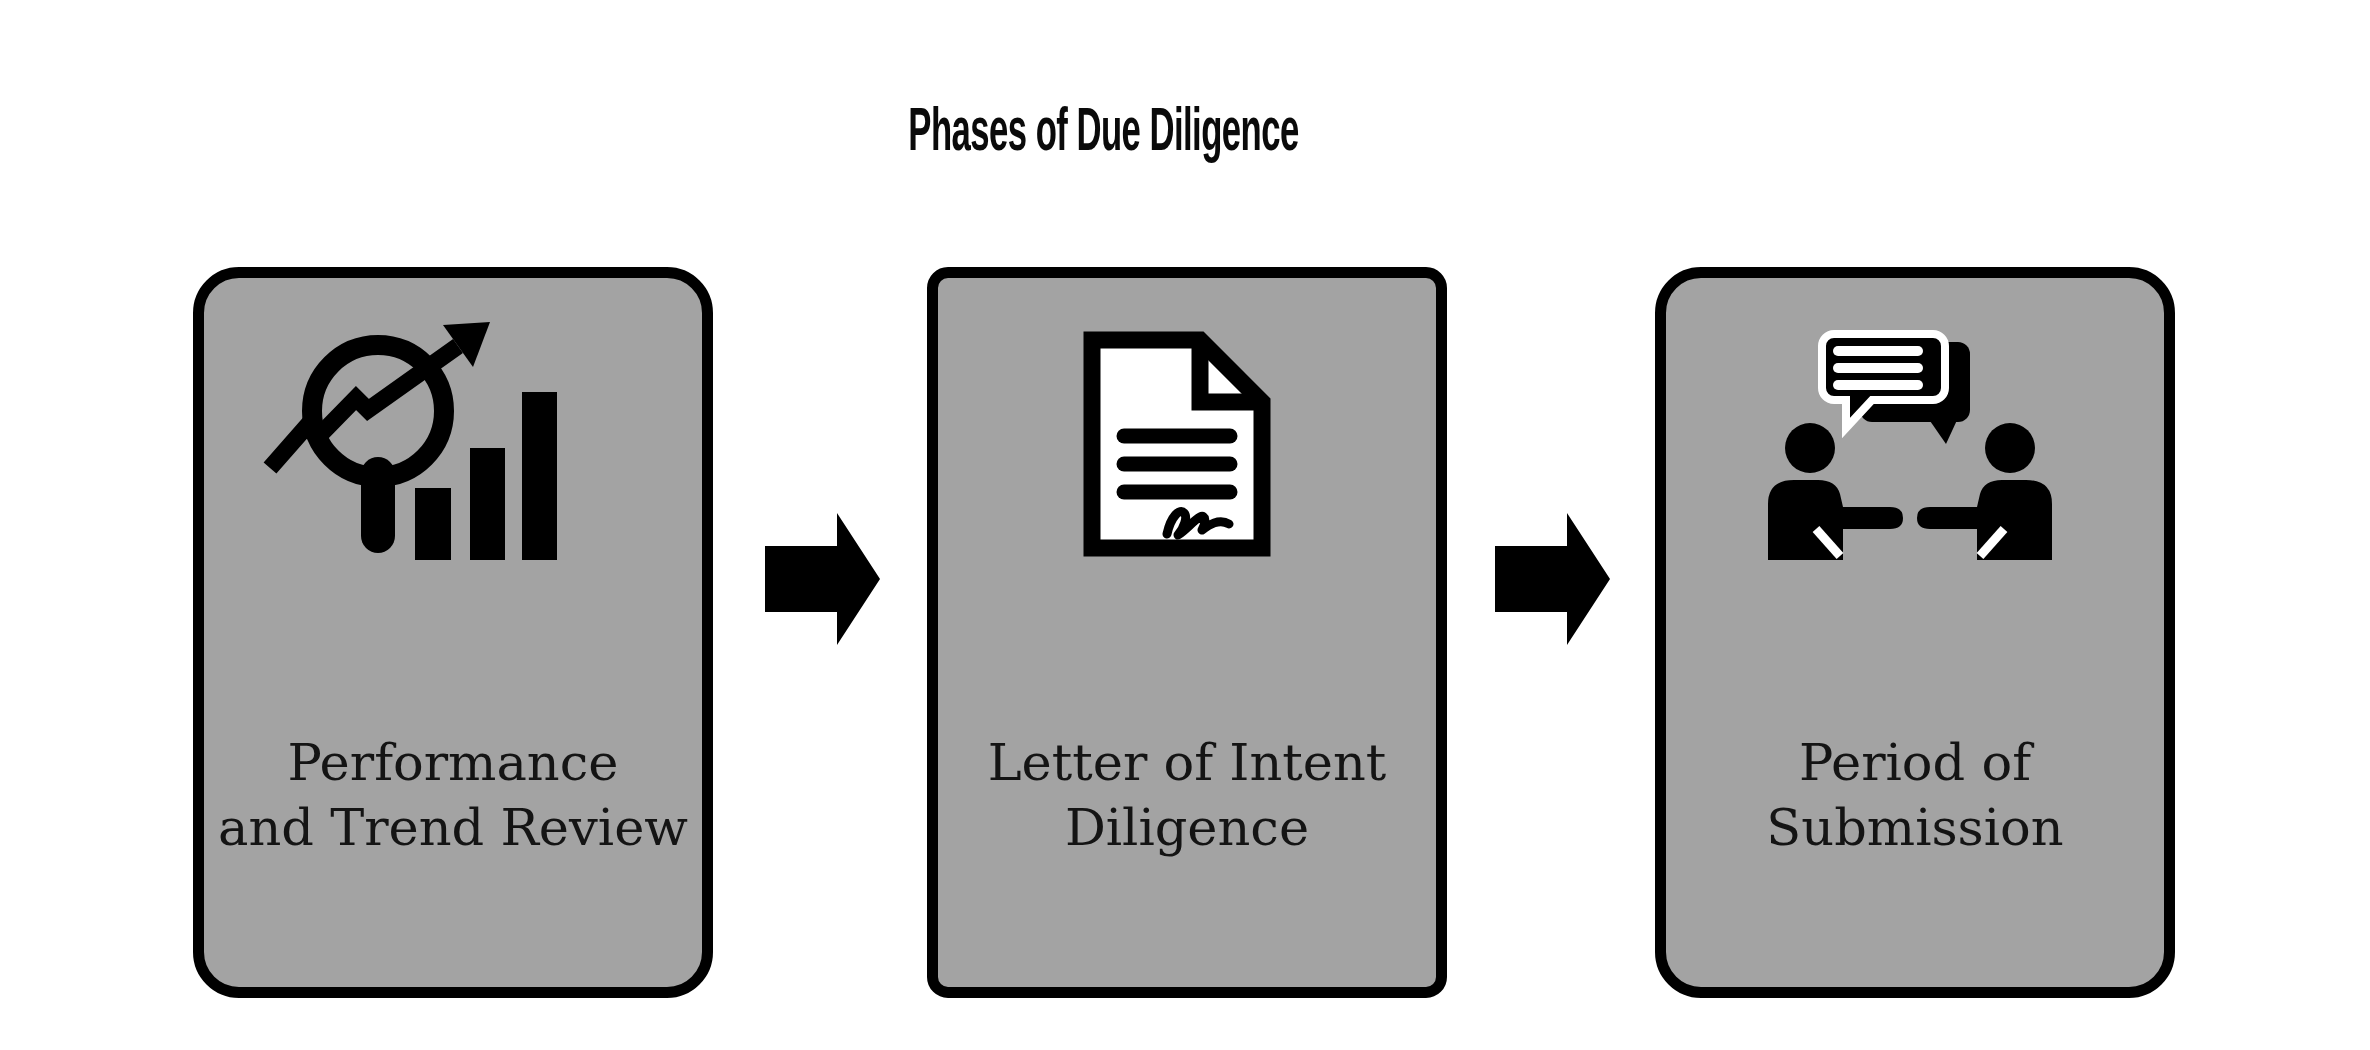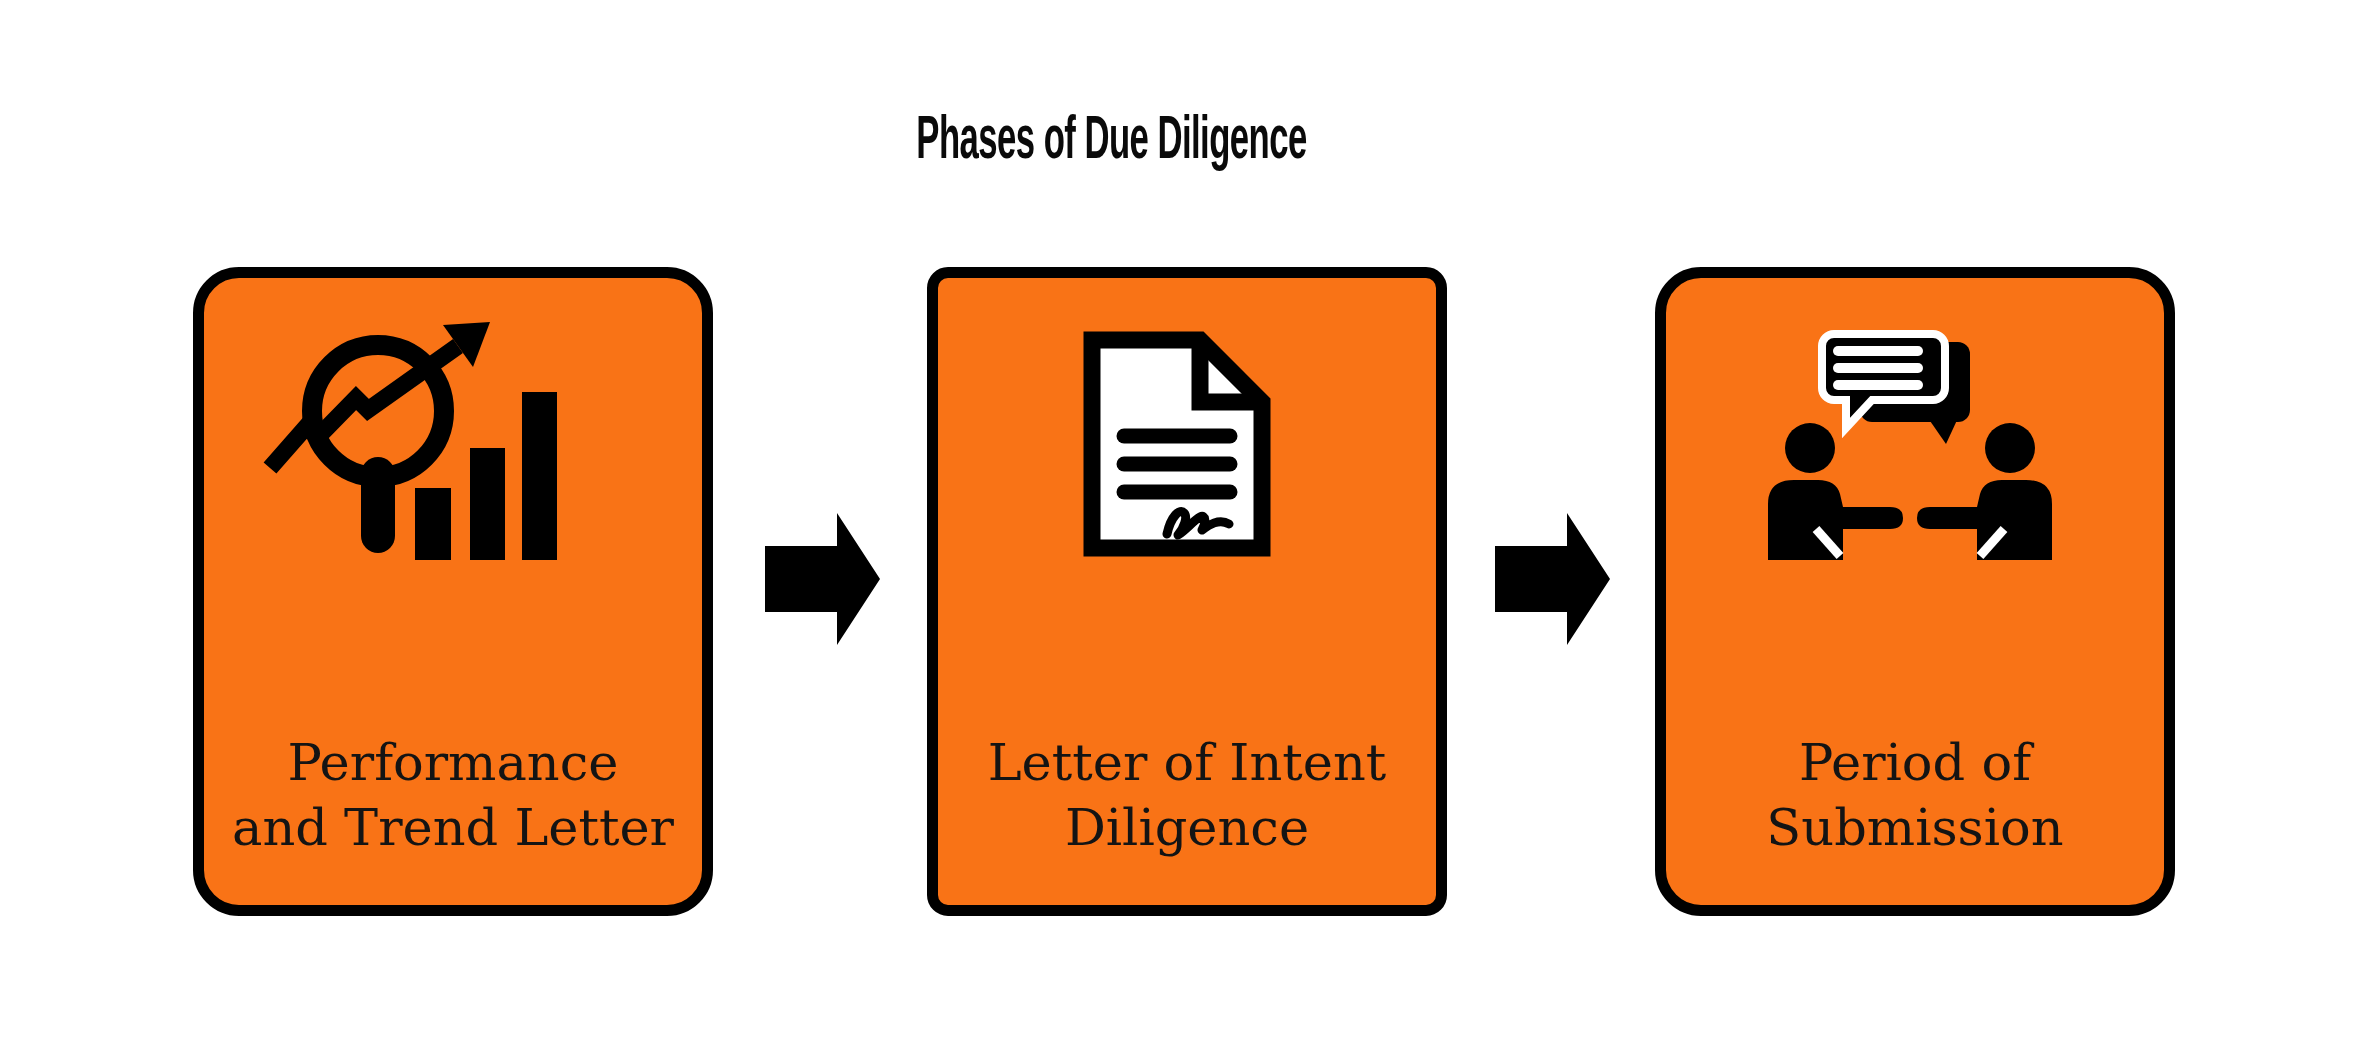--- a/index.html
+++ b/index.html
@@ -1,30 +1,30 @@
 <!DOCTYPE html>
 <html><head>
 <meta charset="utf-8">
 <style>
   html,body{margin:0;padding:0;}
   body{
     width:2370px;height:1050px;background:#ffffff;position:relative;
     overflow:hidden;font-family:"Liberation Sans",sans-serif;
   }
   .title{
-    position:absolute;top:92px;left:0;width:2200px;text-align:center;margin:12px;
+    position:absolute;top:92px;left:0;width:2200px;text-align:center;margin:4px;
   }
   .title-inner{
     display:inline-block;font-family:"Liberation Sans",sans-serif;font-weight:bold;
     font-size:62px;line-height:66px;color:#0a0a0a;letter-spacing:-1px;
     transform:scaleX(0.56);transform-origin:center;white-space:nowrap;
   }
   .phase-card{
-    position:absolute;top:267px;width:520px;height:649px;box-sizing:border-box;
-    background:#f97316;border:11px solid #000000;border-radius:46px;
+    position:absolute;top:267px;width:520px;height:731px;box-sizing:border-box;
+    background:#a3a3a3;border:11px solid #000000;border-radius:46px;
   }
   .icon-wrap{position:absolute;}
   .icon-wrap svg{display:block;}
   .phase-label{
     position:absolute;left:0;right:0;top:452px;text-align:center;
     font-family:"DejaVu Serif",serif;font-size:51px;line-height:65px;color:#141414;
   }
   .phase-label span{display:block;white-space:nowrap;}
   .flow-arrow{position:absolute;top:513px;width:115px;height:132px;}
 </style>
@@ -45,21 +45,21 @@
 
       <polyline points="30,158 66,117 78,127 116,88 128,100 218,36" fill="none" stroke="#000" stroke-width="17" stroke-linejoin="miter"></polyline>
       <polygon points="250,12 233,57 203,15" fill="#000"></polygon>
 
       <circle cx="138" cy="101" r="66" fill="none" stroke="#000" stroke-width="20"></circle>
       <line x1="138" y1="164" x2="138" y2="226" stroke="#000" stroke-width="34" stroke-linecap="round"></line>
     </svg>
   </div>
   <div class="phase-label">
     <span>Performance</span>
-    <span>and Trend Letter</span>
+    <span>and Trend Review</span>
   </div>
 </section>
 
 <div class="flow-arrow" style="left:765px;">
   <svg width="115" height="132" viewBox="0 0 115 132" xmlns="http://www.w3.org/2000/svg">
     <polygon points="0,33 72,33 72,0 115,66 72,132 72,99 0,99" fill="#000"></polygon>
   </svg>
 </div>
 
 <section class="phase-card" style="left:927px;border-radius:21px;">

